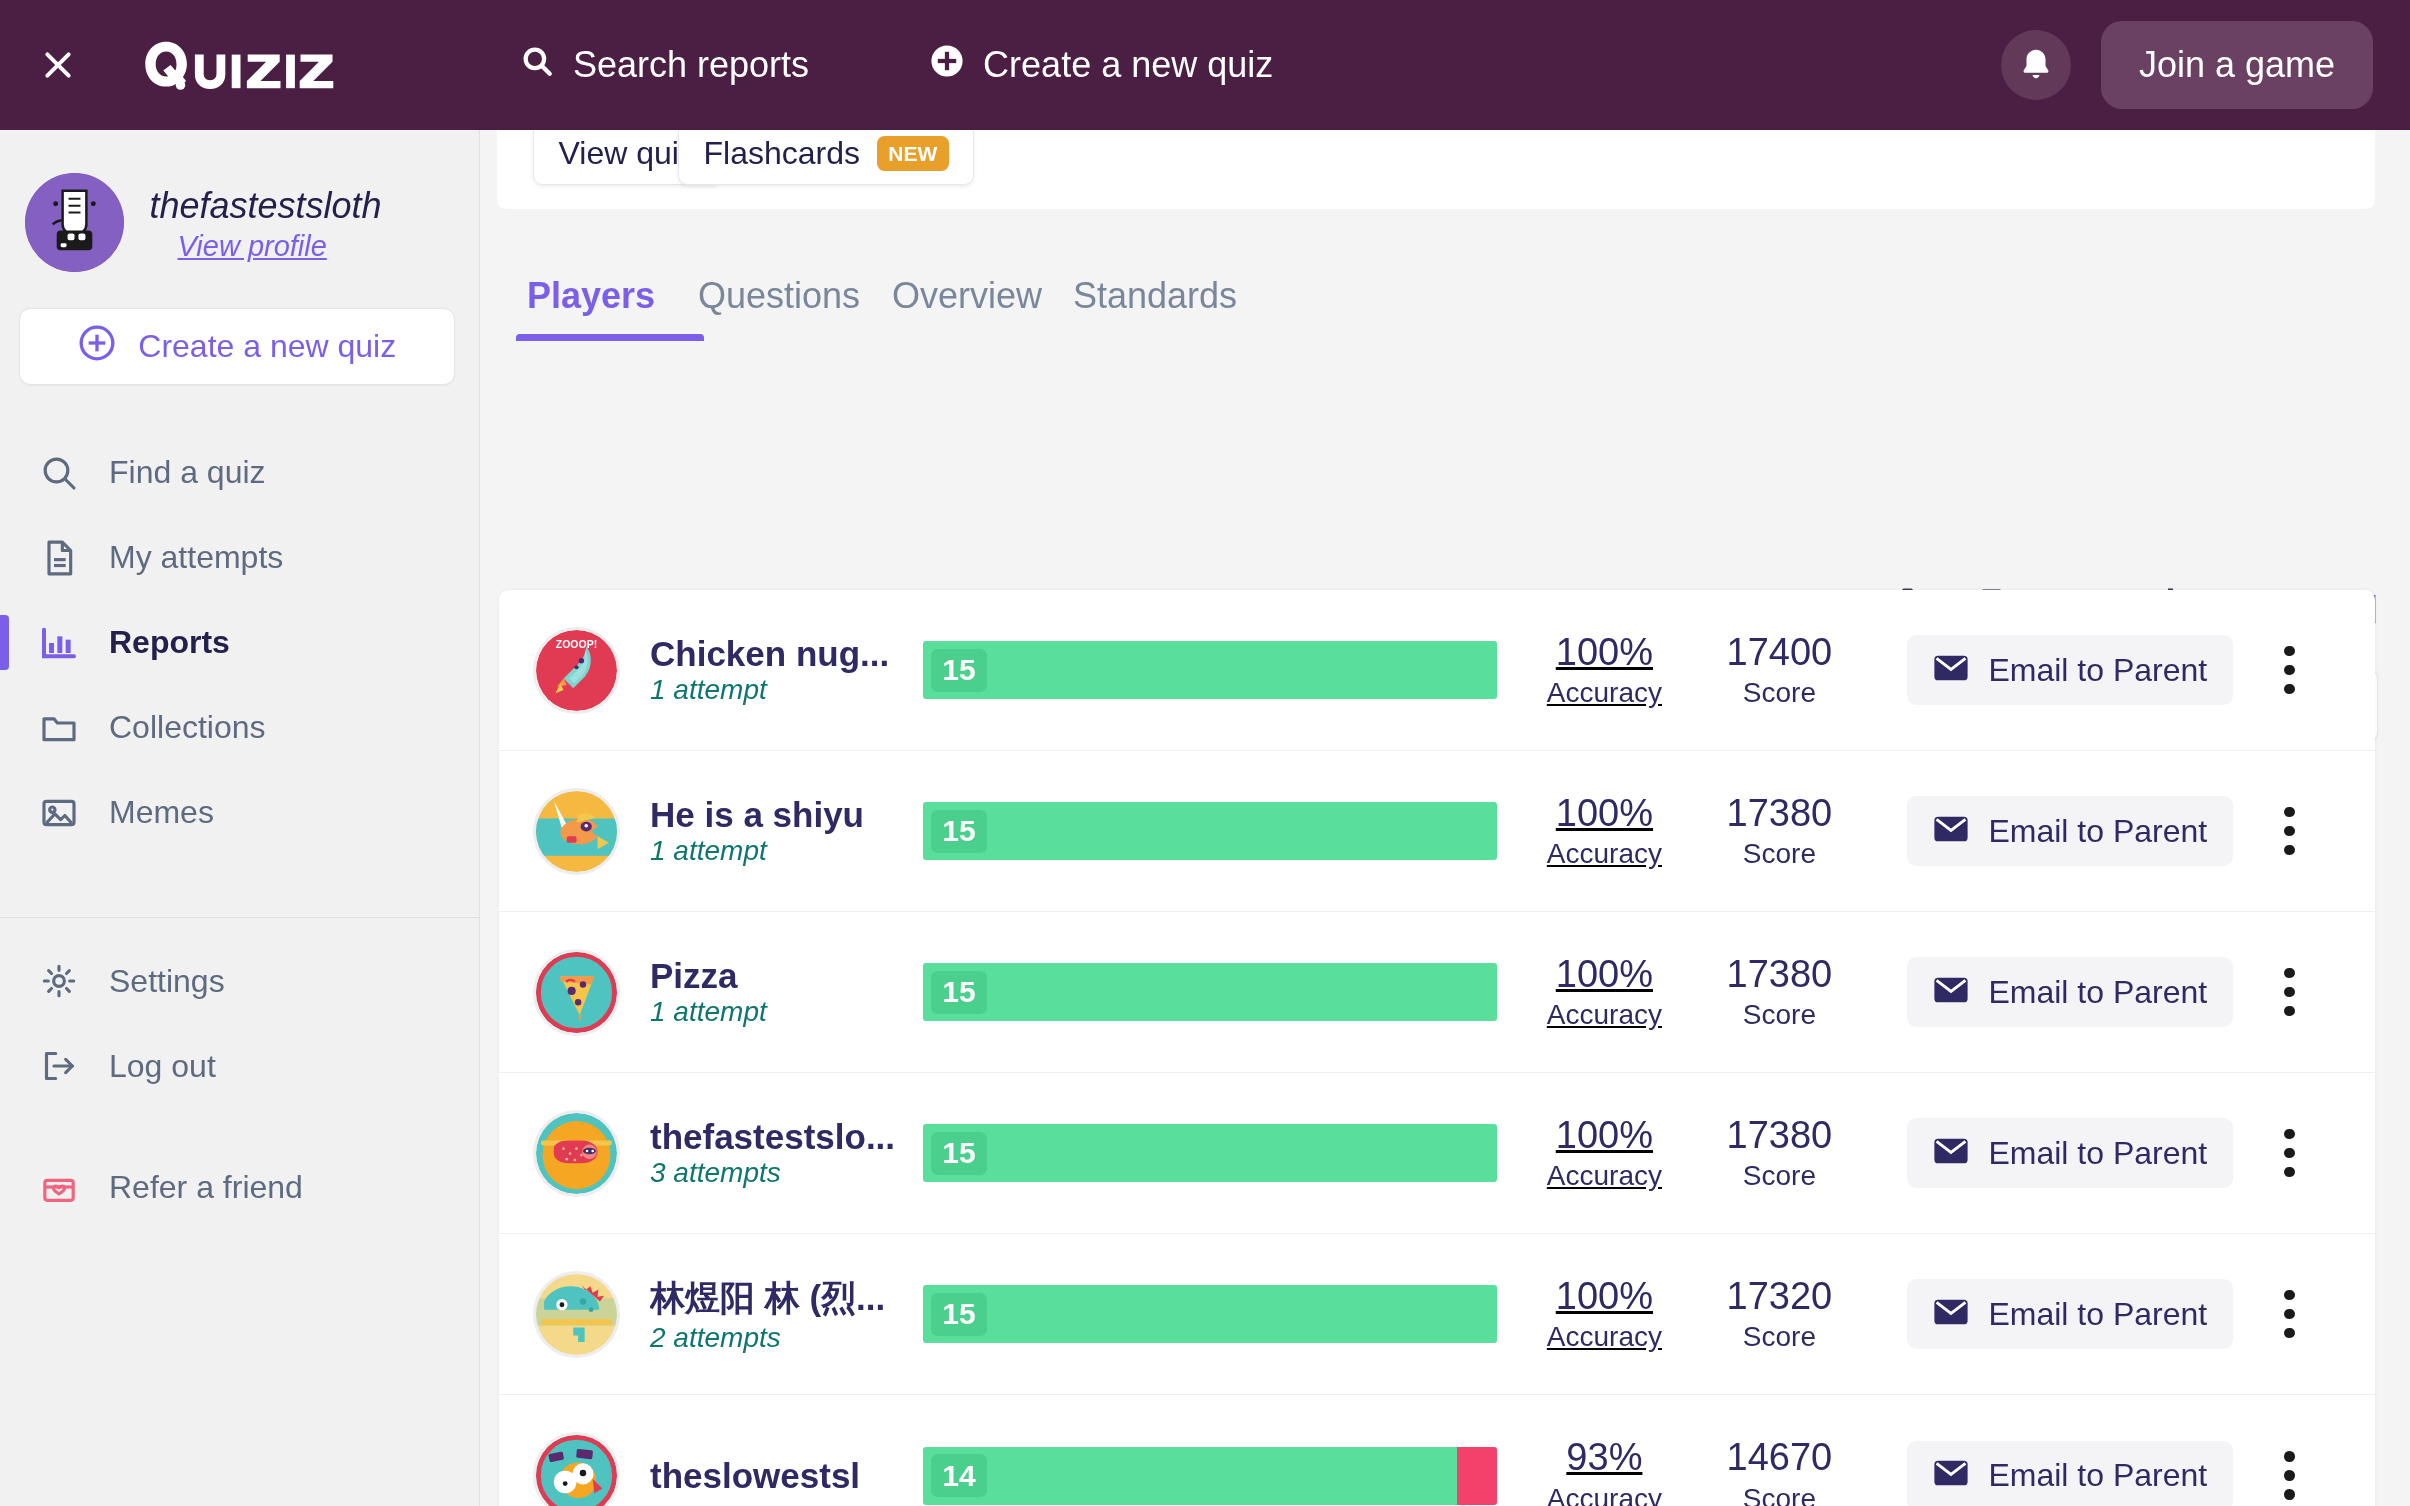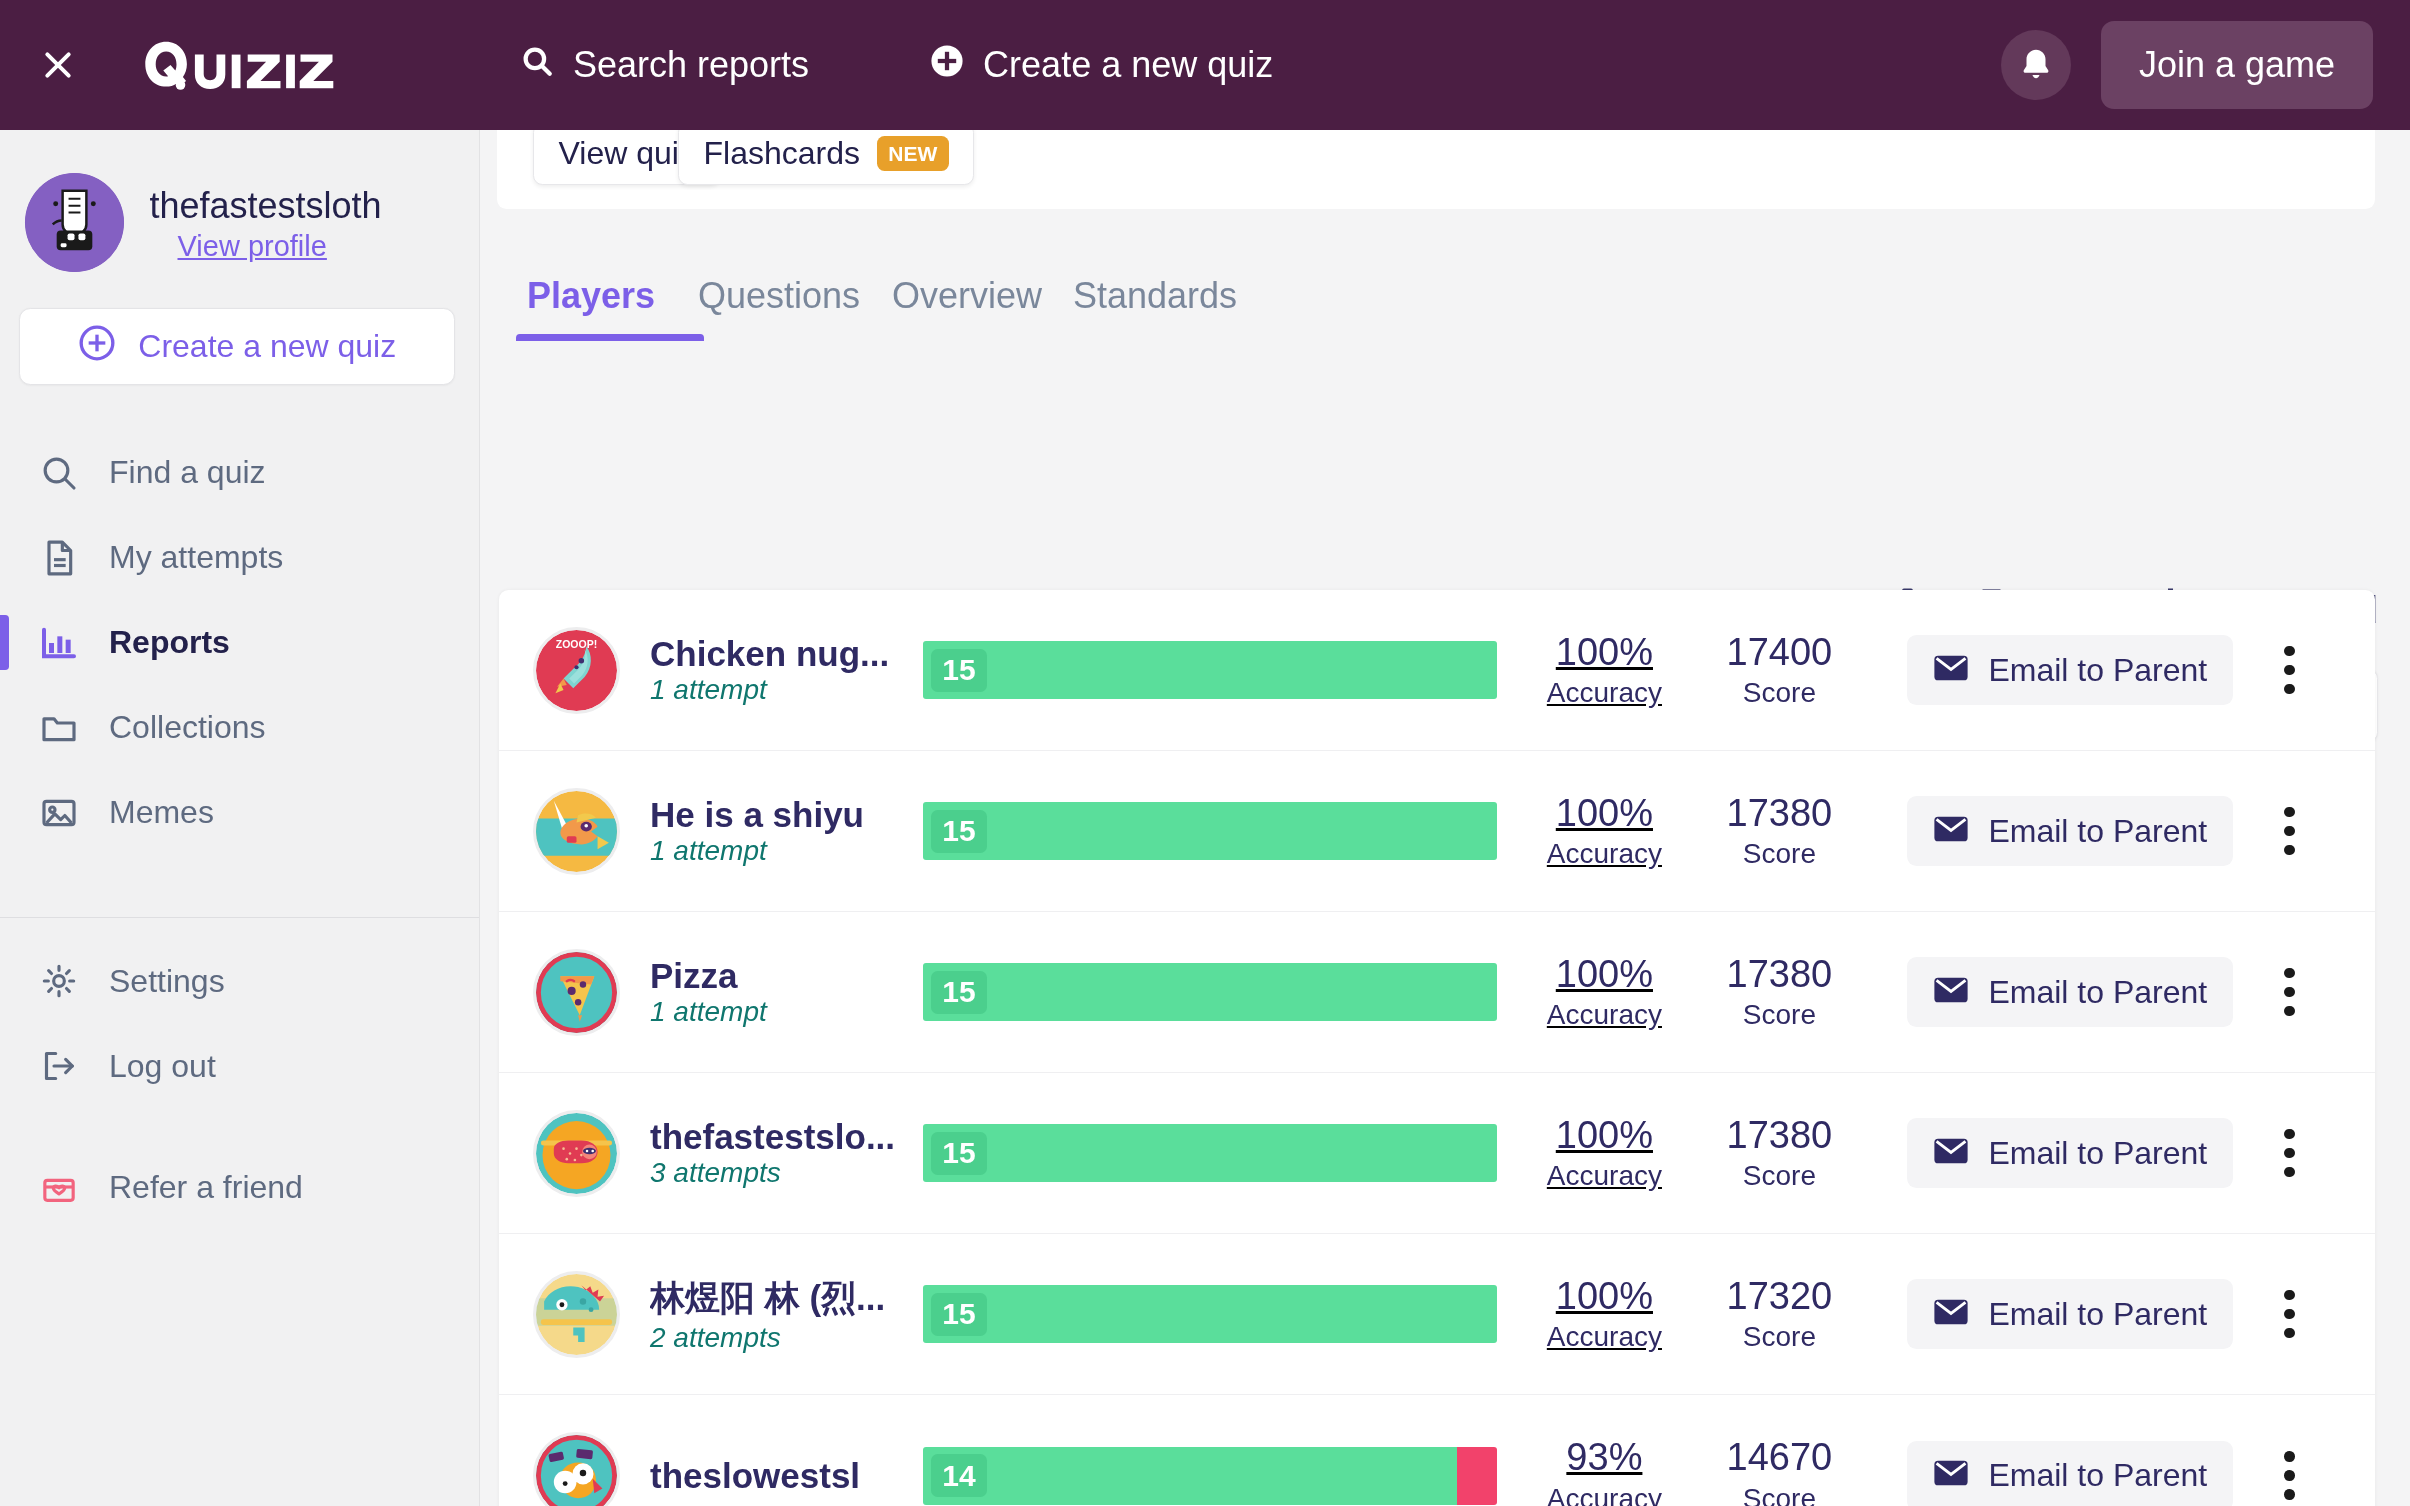--- a/index.html
+++ b/index.html
@@ -41,36 +41,36 @@
     margin-right: 38px; gap: 30px;
   }
   .bell {
     width: 70px; height: 70px; border-radius: 50%;
     background: #63395A;
     display: flex; align-items: center; justify-content: center;
     cursor: pointer;
   }
   .join-btn {
     background: #6B4163; color: #fff;
-    font-size: 36px; border: none; border-radius: 13px;
+    font-size: 36px; border: none; border-radius: 21px;
     padding: 22.6px 38px; cursor: pointer;
     font-family: inherit;
   }
 
   
   .sidebar {
     position: absolute; top: 130px; left: 0;
     width: 480px; height: 1377px;
     background: #F1F1F2;
     border-right: 0.9px solid #E2E2E4;
     overflow: hidden;
   }
   .profile {
     display: flex; align-items: center;
-    padding: 43px 0 0 24.5px; gap: 26px;
+    padding: 43px 0 0 24.5px; gap: 26px; font-style: italic;
   }
   .avatar-lg {
     width: 99px; height: 99px; border-radius: 50%;
     background: #8460C2; flex: 0 0 auto; overflow: hidden;
     position: relative;
   }
   .profile-text { padding-top: 3.8px; }
   .profile-name {
     font-size: 36px; color: #23214B; line-height: 1.15;
   }

